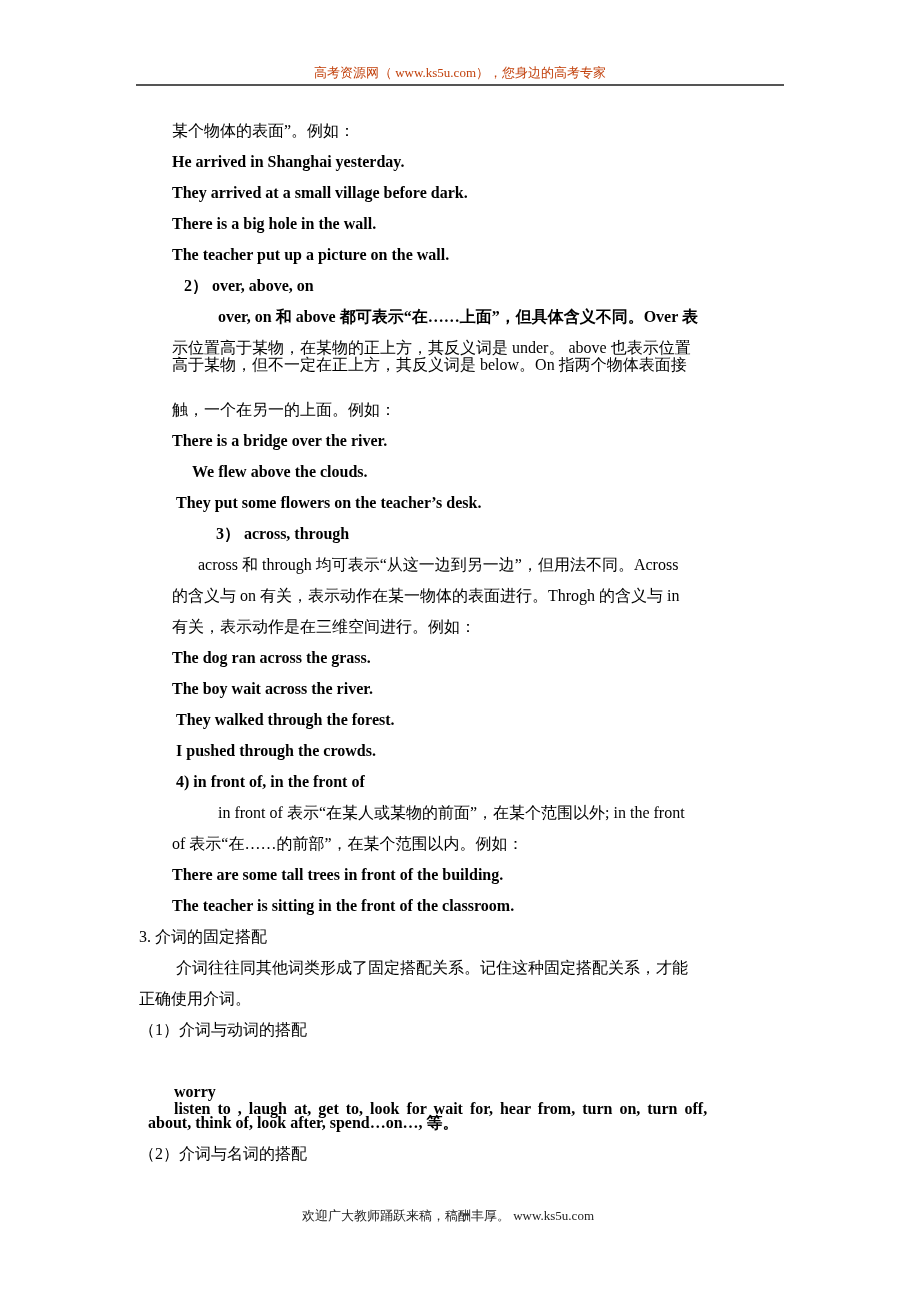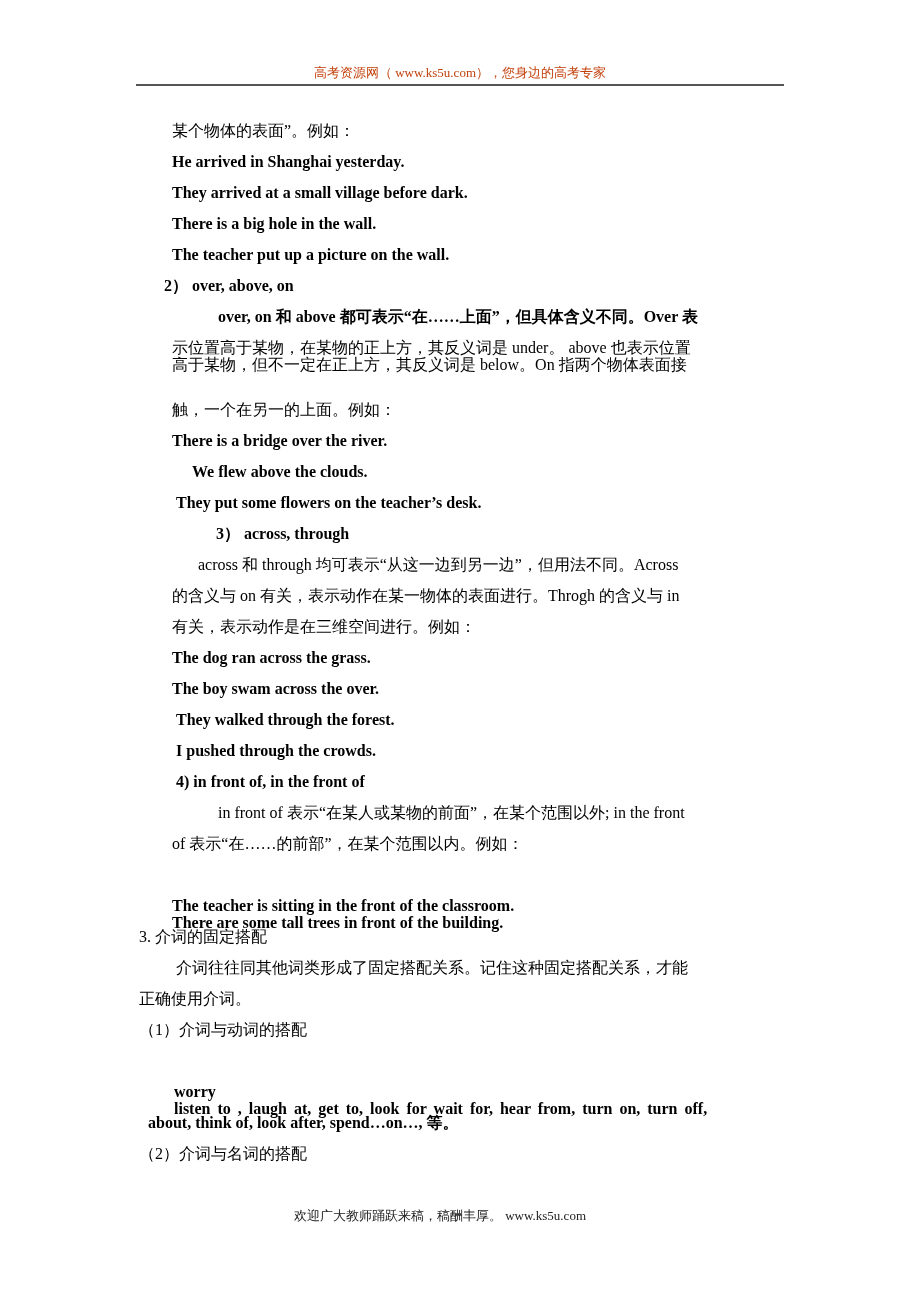--- a/index.html
+++ b/index.html
@@ -42,62 +42,62 @@
     .b { font-weight: bold; }
     .justify {
       position: absolute;
       font-size: 16px;
       line-height: 20px;
       white-space: nowrap;
       font-family: Liberation Serif, serif;
     }
     .footer {
       position: absolute;
-      left: 8px;
+      left: 16px;
       top: 1207px;
       width: 864px;
       text-align: center;
       font-size: 13px;
       color: #222;
     }
   </style>
 </head>
 <body>
 
 <div class="header">高考资源网（ www.ks5u.com），您身边的高考专家</div>
 <div class="header-rule"></div>
 
 <div class="line" style="left:172px;top:121px;">某个物体的表面”。例如：</div>
 <div class="line b" style="left:172px;top:152px;">He arrived in Shanghai yesterday.</div>
 <div class="line b" style="left:172px;top:183px;">They arrived at a small village before dark.</div>
 <div class="line b" style="left:172px;top:214px;">There is a big hole in the wall.</div>
 <div class="line b" style="left:172px;top:245px;">The teacher put up a picture on the wall.</div>
 
-<div class="line b" style="left:164px;top:276px;text-align:center;">2）  over, above, on</div>
+<div class="line b" style="left:184px;top:276px;text-align:center;">2）  over, above, on</div>
 <div class="justify b" style="left:218px;top:307px;">over, on 和 above 都可表示“在……上面”，但具体含义不同。Over 表</div>
 <div class="justify" style="left:172px;top:338px;">示位置高于某物，在某物的正上方，其反义词是 under。  above 也表示位置</div>
 <div class="justify" style="left:172px;top:355px;">高于某物，但不一定在正上方，其反义词是 below。On 指两个物体表面接</div>
 <div class="line" style="left:172px;top:400px;">触，一个在另一的上面。例如：</div>
 <div class="line b" style="left:172px;top:431px;">There is a bridge over the river.</div>
 <div class="line b" style="left:192px;top:462px;">We flew above the clouds.</div>
 <div class="line b" style="left:176px;top:493px;">They put some flowers on the teacher’s desk.</div>
 
 <div class="line b" style="left:172px;top:524px;margin-left:44px;">3）  across, through</div>
 <div class="justify" style="left:198px;top:555px;">across 和 through 均可表示“从这一边到另一边”，但用法不同。Across</div>
 <div class="justify" style="left:172px;top:586px;">的含义与 on 有关，表示动作在某一物体的表面进行。Throgh 的含义与 in</div>
 <div class="line" style="left:172px;top:617px;">有关，表示动作是在三维空间进行。例如：</div>
 <div class="line b" style="left:172px;top:648px;">The dog ran across the grass.</div>
-<div class="line b" style="left:172px;top:679px;">The boy swam across the over.</div>
+<div class="line b" style="left:172px;top:679px;">The boy wait across the river.</div>
 <div class="line b" style="left:176px;top:710px;">They walked through the forest.</div>
 <div class="line b" style="left:176px;top:741px;font-family:Liberation Serif, serif;">I pushed through the crowds.</div>
 
 <div class="line b" style="left:176px;top:772px;">4) in front of, in the front of</div>
 <div class="justify" style="left:218px;top:803px;">in front of  表示“在某人或某物的前面”，在某个范围以外; in the front</div>
 <div class="line" style="left:172px;top:834px;">of  表示“在……的前部”，在某个范围以内。例如：</div>
-<div class="line b" style="left:172px;top:865px;margin-top:48px;">There are some tall trees in front of the building.</div>
+<div class="line b" style="left:172px;top:865px;">There are some tall trees in front of the building.</div>
 <div class="line b" style="left:172px;top:896px;">The teacher is sitting in the front of the classroom.</div>
 
 <div class="line" style="left:139px;top:927px;">3.  介词的固定搭配</div>
 <div class="justify" style="left:176px;top:958px;text-align:right;">介词往往同其他词类形成了固定搭配关系。记住这种固定搭配关系，才能</div>
 <div class="line" style="left:139px;top:989px;">正确使用介词。</div>
 <div class="line" style="left:139px;top:1020px;">（1）介词与动词的搭配</div>
 <div class="justify b" style="left:174px;top:1051px;word-spacing:3px;margin-top:48px;">listen to , laugh at, get to, look for wait for, hear from, turn on, turn off,</div>
 <div class="line b" style="left:174px;top:1082px;">worry</div>
 <div class="line b" style="left:148px;top:1113px;">about, think of, look after, spend…on…,  等。</div>
 <div class="line" style="left:139px;top:1144px;">（2）介词与名词的搭配</div>

